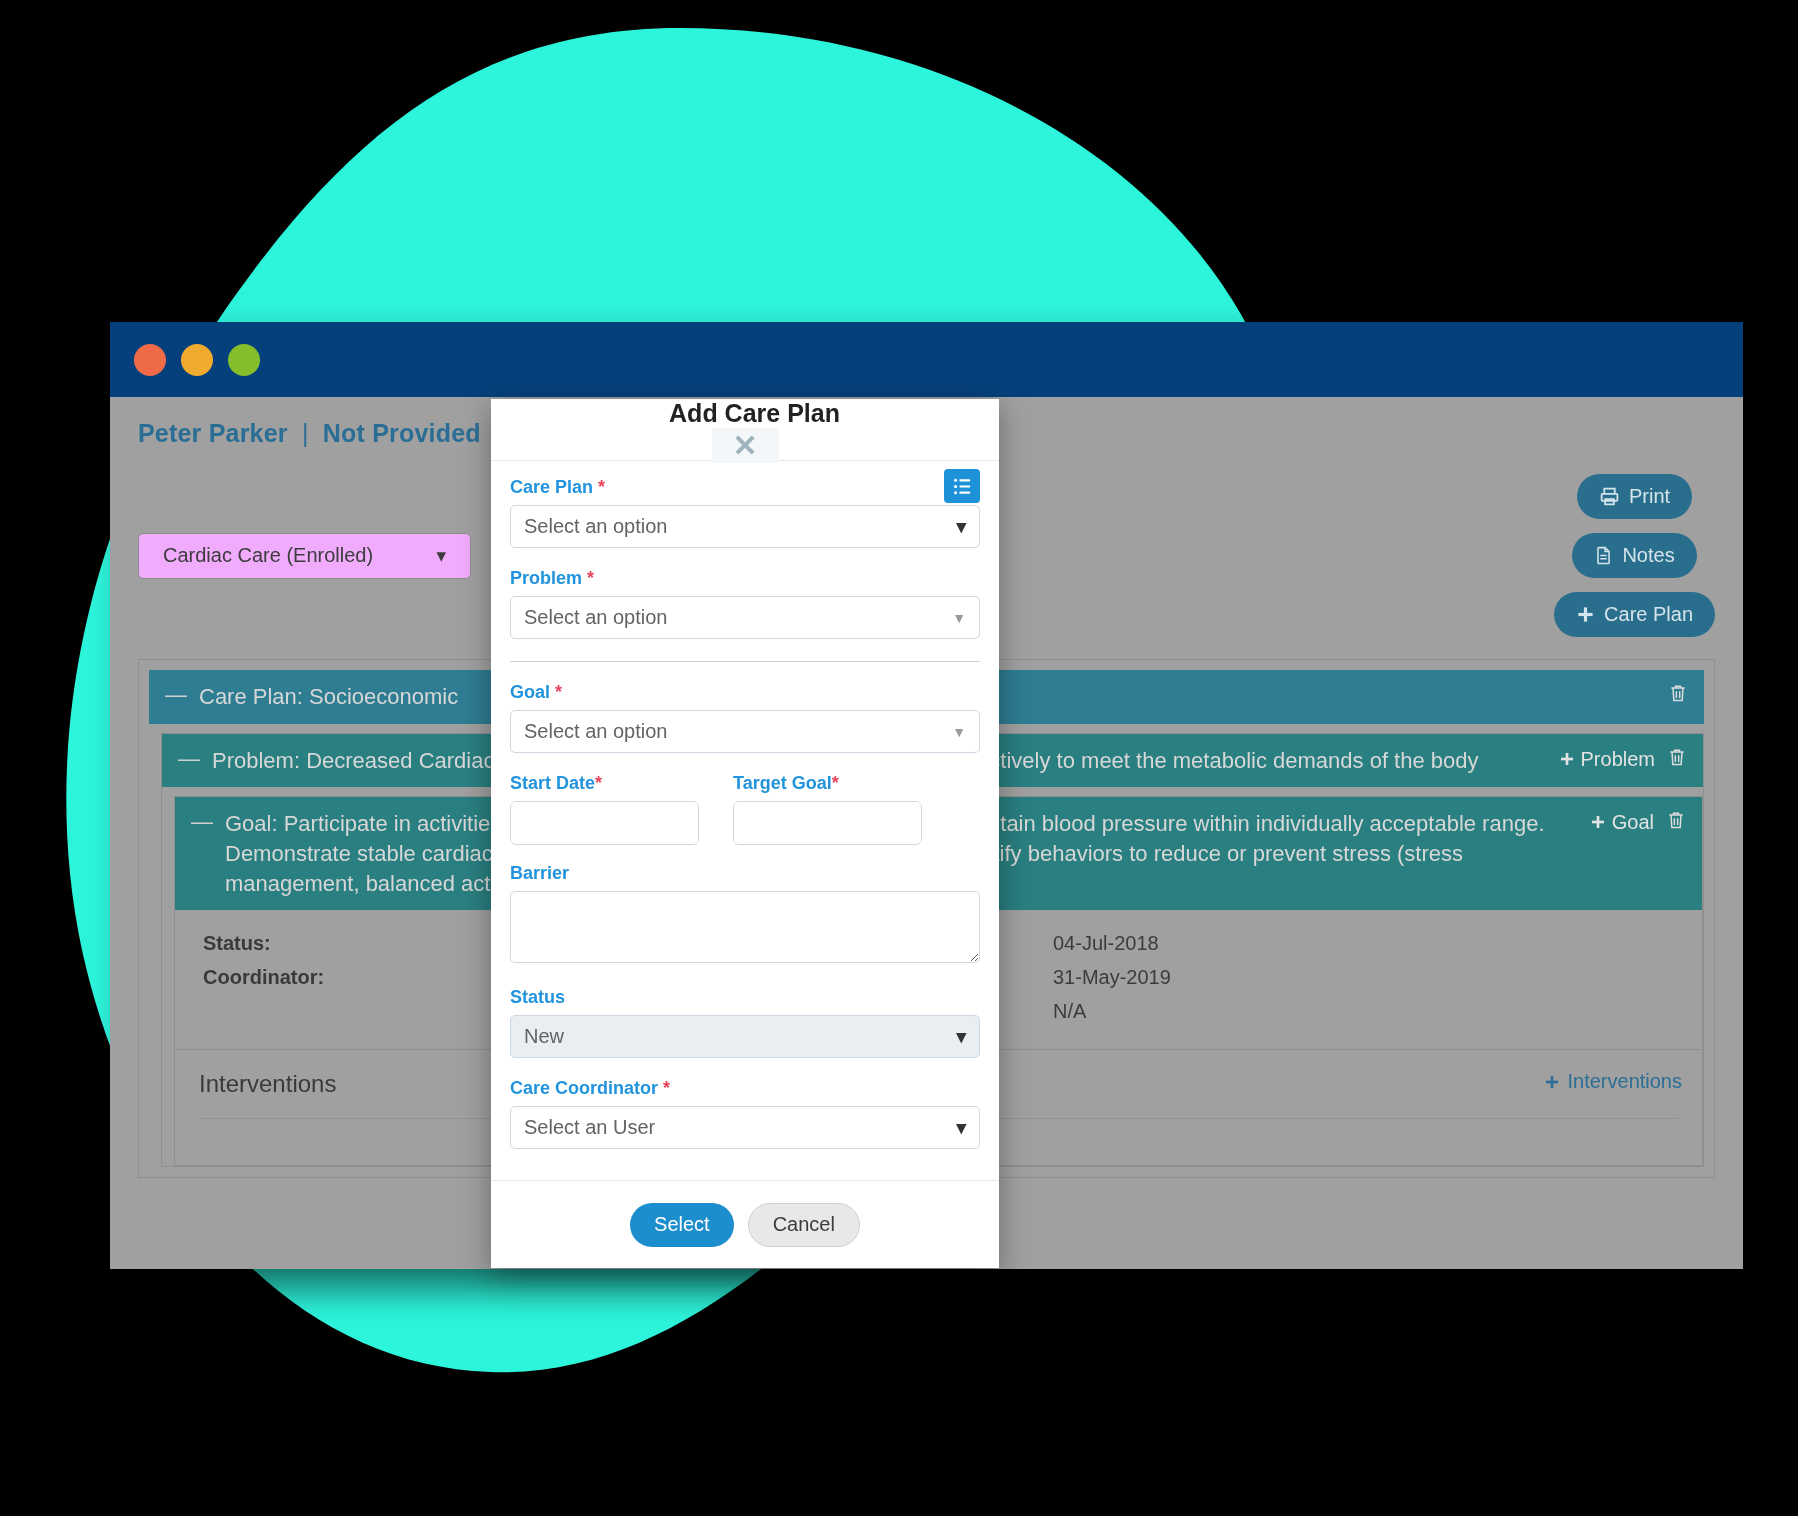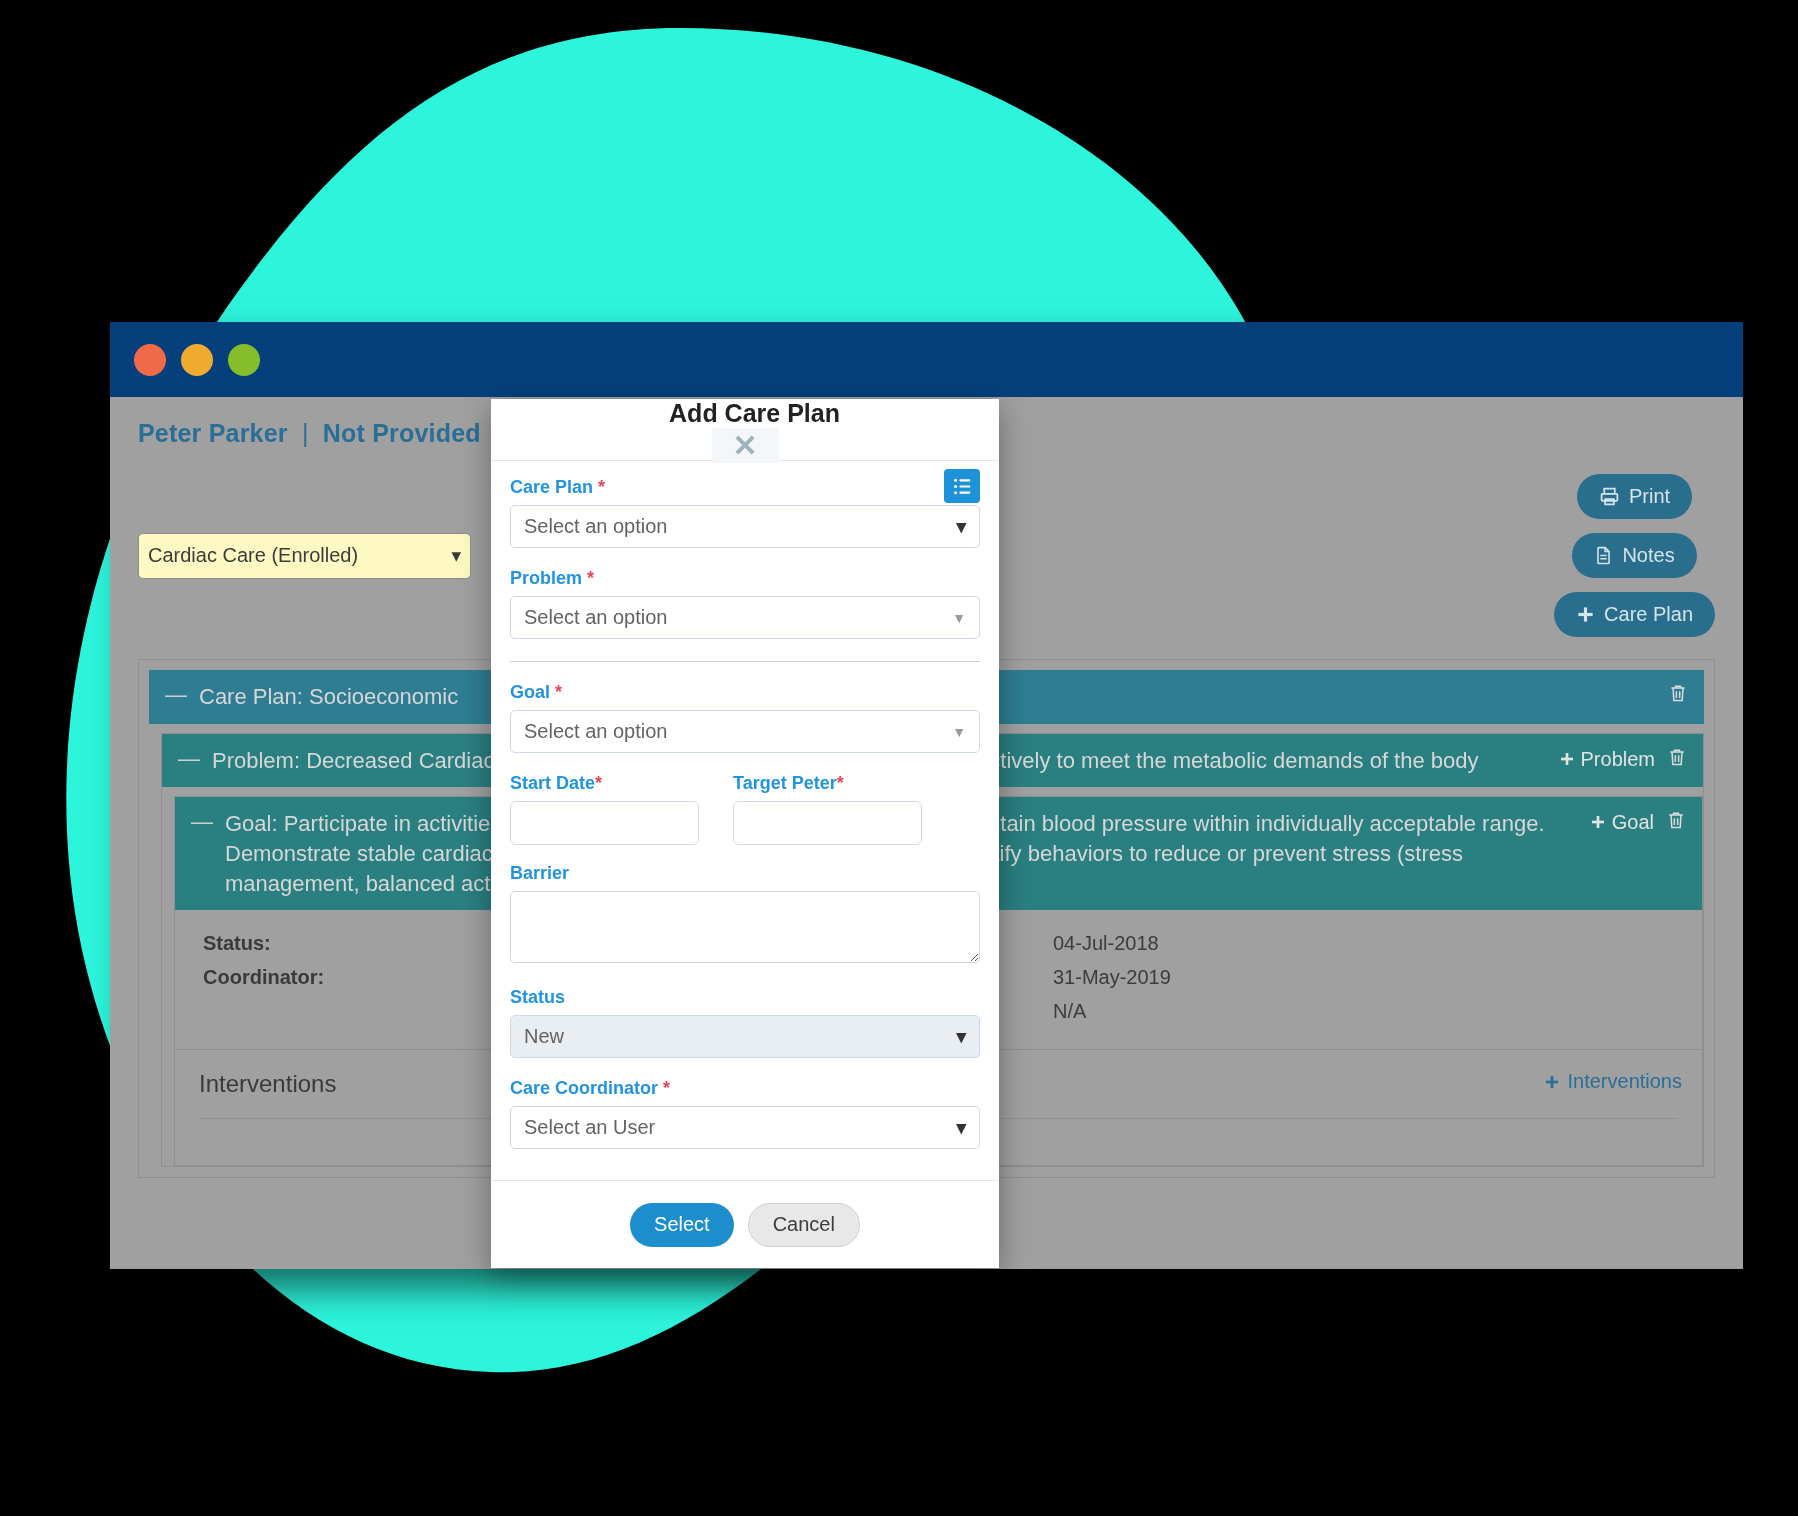--- a/index.html
+++ b/index.html
@@ -41,23 +41,23 @@
   .patient-line {
     font-size: 25px; font-weight: bold; color: #2a6e96;
     letter-spacing: .2px; white-space: nowrap;
   }
   .patient-line .sep { color: #2a6e96; font-weight: 400; margin: 0 7px; }
 
   .toolbar-row {
     margin-top: 26px; display: flex; align-items: center; justify-content: space-between;
   }
   .prog-select {
-    width: 333px; height: 46px; background: #fef9c3;
+    width: 333px; height: 46px; background: #f0abfc;
     border: 1px solid #8d8d8d; border-radius: 5px;
-    display: flex; align-items: center; padding: 0 9px;
+    display: flex; align-items: center; padding: 0 24px;
     font-size: 20px; color: #3c3c3c; position: relative;
   }
   .prog-select .chev { margin-left: auto; font-size: 19px; color: #3b3b3b; }
 
   .toolbar-right { display: flex; gap: 14px; align-items: center; flex-direction: column; }
   .pill {
     background: #2a6e8e; color: #d5e4ea; border-radius: 26px;
     height: 45px; padding: 0 22px; display: flex; align-items: center; gap: 9px;
     font-size: 20px; border: none; cursor: pointer; white-space: nowrap;
   }
@@ -392,21 +392,21 @@
             <span>Start Date</span><span class="req">*</span>
           </label>
           <div class="date-input">
             <input class="txt" style="border: none; outline: none; padding: 0px 10px; font-size: 19px; color: rgb(85, 85, 85); font-family: &quot;Liberation Sans&quot;, sans-serif;" value="">
 
           </div>
         </div>
 
         <div class="date-field">
           <label class="flabel">
-            <span>Target Peter</span><span class="req">*</span>
+            <span>Target Goal</span><span class="req">*</span>
           </label>
           <div class="date-input">
             <input class="txt" style="border: none; outline: none; padding: 0px 10px; font-size: 19px; color: rgb(85, 85, 85); font-family: &quot;Liberation Sans&quot;, sans-serif;" value="">
 
           </div>
         </div>
       </div>
 
       <div class="fgroup" style="margin-top:18px;">
         <label class="flabel">

